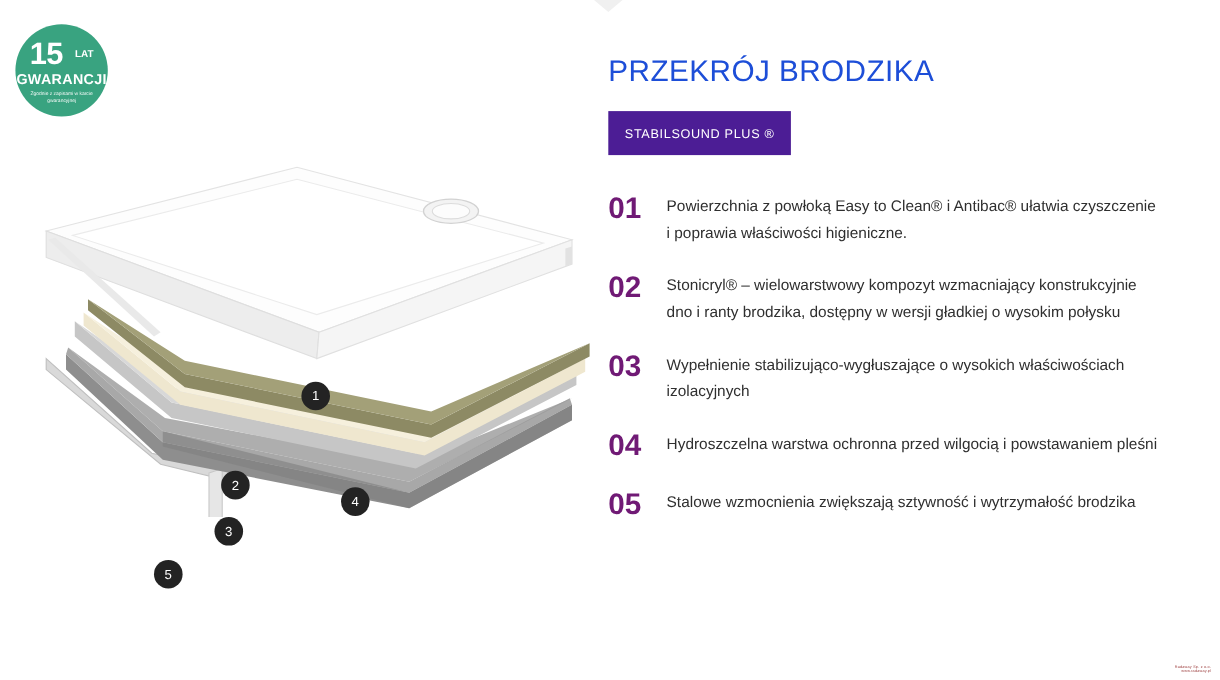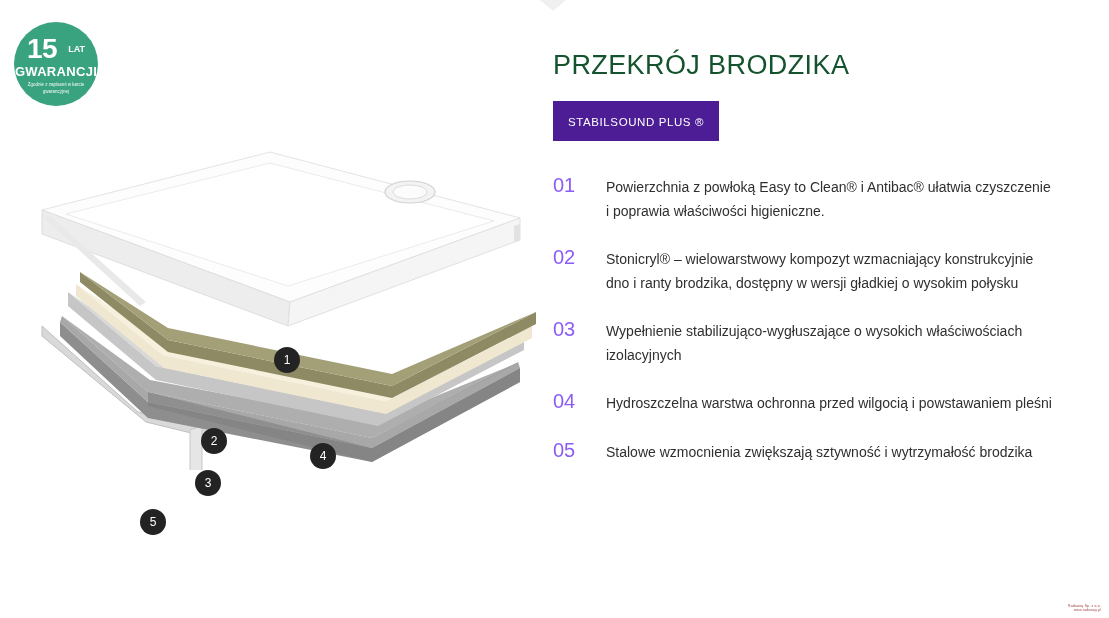--- a/index.html
+++ b/index.html
@@ -96,21 +96,21 @@
   .right {
     position: absolute;
     left: 553px; top: 0;
     width: 556px; height: 618px;
   }
   .title {
     position: absolute;
     left: 0; top: 50px;
     font-size: 27px;
     font-weight: 400;
-    color: #14532d;
+    color: #1d4ed8;
     letter-spacing: 0.4px;
     font-family: "Liberation Sans", sans-serif;
     text-align: right;
   }
   .tab {
     position: absolute;
     left: 0; top: 101px;
     width: 166px; height: 40px;
     background: #4c1d95;
     color: #ffffff;
@@ -128,23 +128,23 @@
     width: 556px;
   }
   .item {
     display: flex;
     align-items: flex-start;
     margin-bottom: 24px;
   }
   .item-num {
     width: 53px;
     flex: 0 0 53px;
-    font-size: 20px;
-    color: #8b5cf6;
-    font-weight: 400;
+    font-size: 27px;
+    color: #701a75;
+    font-weight: 700;
     line-height: 1.05;
     font-family: "Liberation Sans", sans-serif;
   }
   .item-text {
     flex: 1;
     font-size: 14px;
     line-height: 1.72;
     color: #2f2f2f;
     font-family: "Liberation Sans", sans-serif;
     max-width: 450px;

